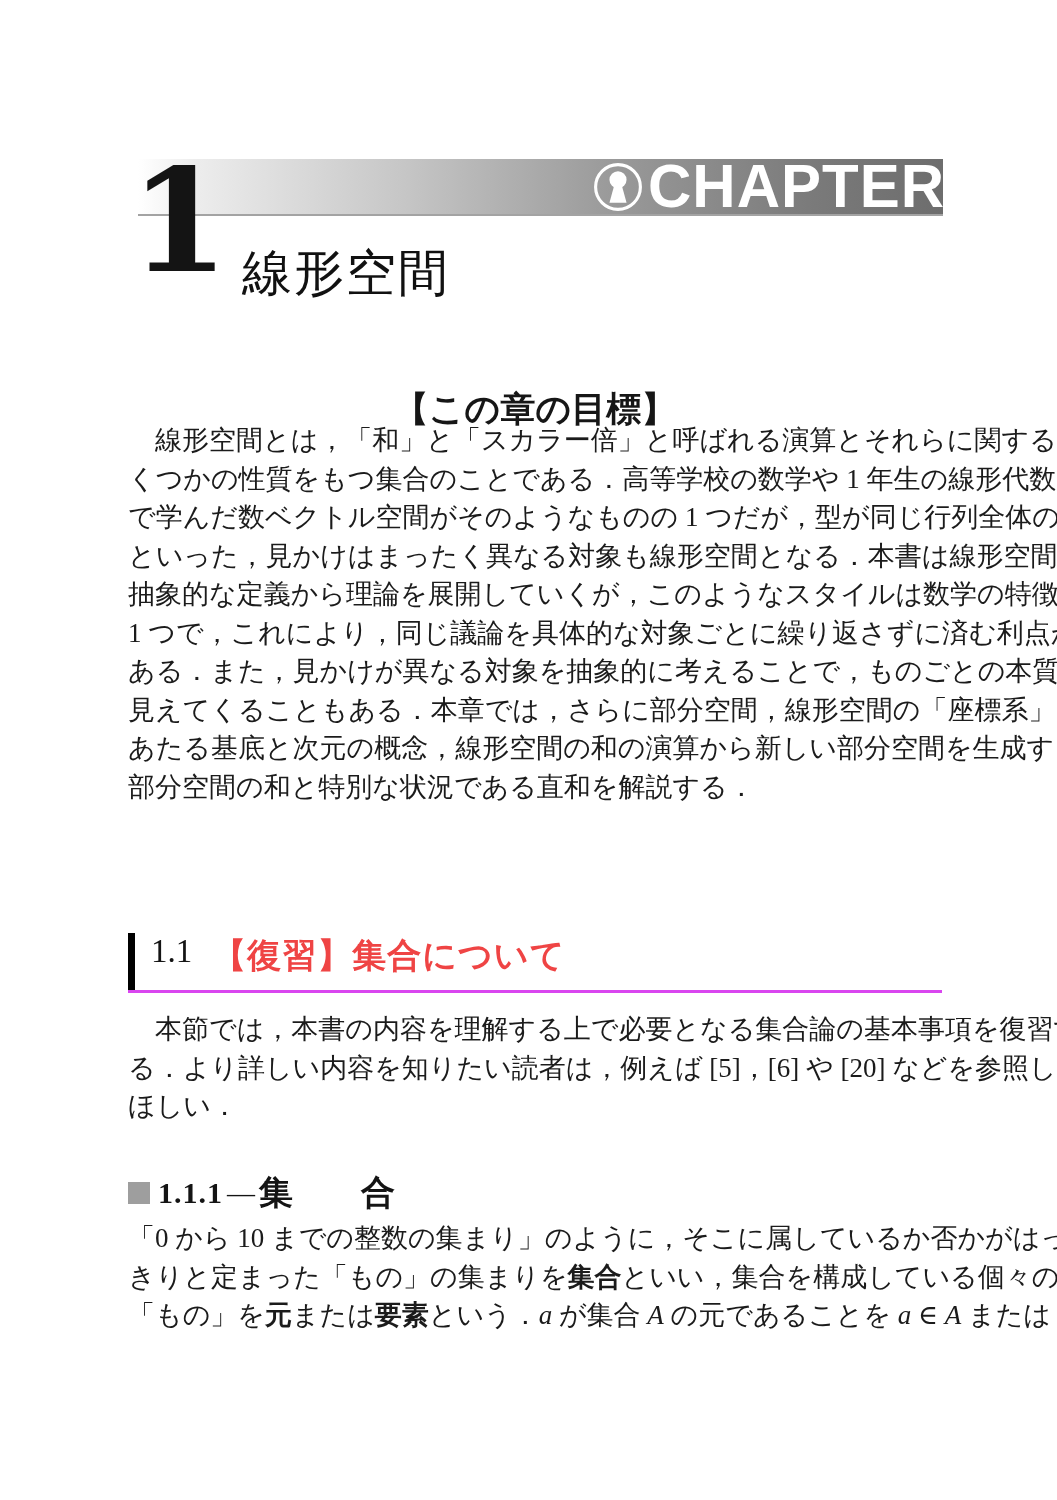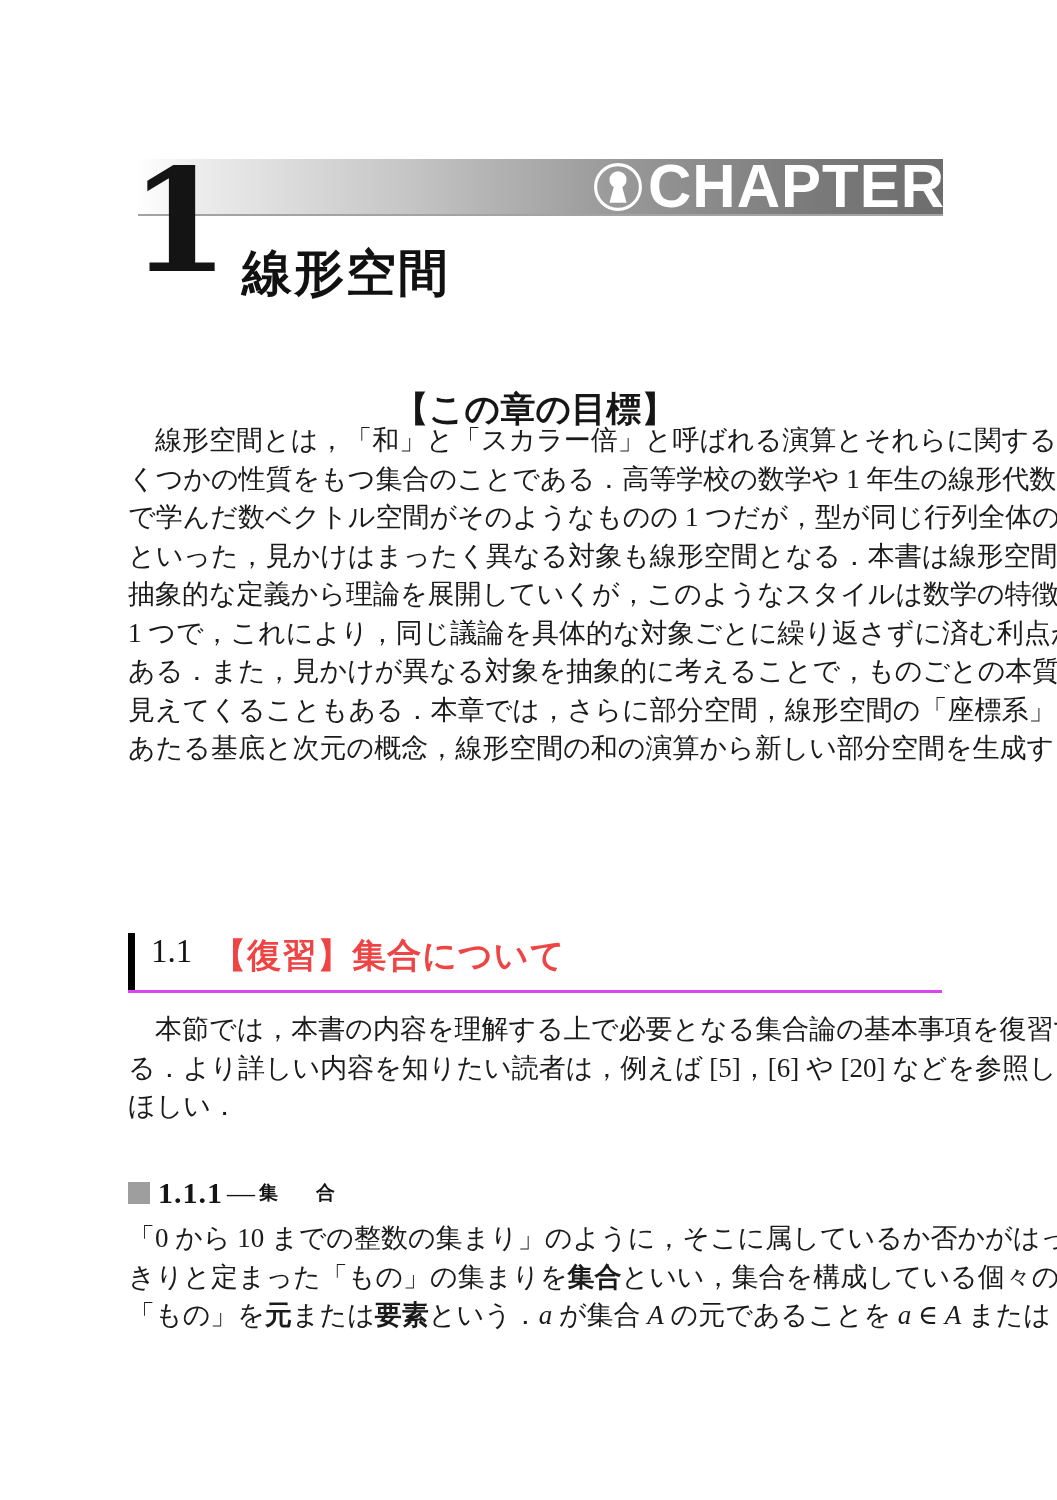--- a/index.html
+++ b/index.html
@@ -28,21 +28,21 @@
     margin-right:-2px;
   }
   .chapter-number{
     position:absolute;left:130px;top:150px;
     font-family:"DejaVu Serif","Liberation Serif",serif;
     font-weight:bold;font-size:142px;line-height:1;color:#141414;
   }
   .chapter-title{
     position:absolute;left:242px;top:246px;margin:0;
     font-family:"Liberation Sans","DejaVu Sans",sans-serif;
-    font-weight:bold;font-size:50px;line-height:1.1;color:#111;
+    font-weight:normal;font-size:50px;line-height:1.1;color:#111;
     letter-spacing:2px;
   }
   
   .goal-heading{
     position:absolute;left:128px;top:386px;width:814px;
     text-align:center;
     font-family:"Liberation Sans","DejaVu Sans",sans-serif;
     font-weight:bold;font-size:35px;color:#161616;
   }
   
@@ -85,21 +85,21 @@
   .subsection-number{
     font-family:"Liberation Serif","DejaVu Serif",serif;
     font-weight:bold;font-size:30px;color:#141414;letter-spacing:1px;
   }
   .subsection-sep{
     font-family:"Liberation Serif","DejaVu Serif",serif;
     font-size:28px;color:#141414;margin:0 4px;
   }
   .subsection-title{
     font-family:"Liberation Sans","DejaVu Sans",sans-serif;
-    font-weight:bold;font-size:19px;color:#141414;
+    font-weight:bold;font-size:34px;color:#141414;
   }
 </style>
 </head>
 <body>
 
 <div class="page">
 
   <div>
     <div class="banner">
       <svg class="keyhole-svg" viewBox="0 0 48 48" aria-hidden="true">
@@ -117,20 +117,21 @@
   <div class="para para1">
       <div class="tline"><span class="seg-n">　線形空間とは，「和」と「スカラー倍」と呼ばれる演算とそれらに関するい</span></div>
       <div class="tline"><span class="seg-n">くつかの性質をもつ集合のことである．高等学校の数学や 1 年生の線形代数学</span></div>
       <div class="tline"><span class="seg-n">で学んだ数ベクトル空間がそのようなものの 1 つだが，型が同じ行列全体のな</span></div>
       <div class="tline"><span class="seg-n">といった，見かけはまったく異なる対象も線形空間となる．本書は線形空間の</span></div>
       <div class="tline"><span class="seg-n">抽象的な定義から理論を展開していくが，このようなスタイルは数学の特徴の</span></div>
       <div class="tline"><span class="seg-n">1 つで，これにより，同じ議論を具体的な対象ごとに繰り返さずに済む利点が</span></div>
       <div class="tline"><span class="seg-n">ある．また，見かけが異なる対象を抽象的に考えることで，ものごとの本質が</span></div>
       <div class="tline"><span class="seg-n">見えてくることもある．本章では，さらに部分空間，線形空間の「座標系」に</span></div>
       <div class="tline"><span class="seg-n">あたる基底と次元の概念，線形空間の和の演算から新しい部分空間を生成する</span></div>
+      <div class="tline"><span class="seg-n">部分空間の和と特別な状況である直和を解説する．</span></div>
     </div>
 
   <div class="section-head">
     <div class="section-bar"></div>
     <span class="section-number">1.1</span>
     <span class="section-title">【復習】集合について</span>
   </div>
   <div class="para para2">
       <div class="tline"><span class="seg-n">　本節では，本書の内容を理解する上で必要となる集合論の基本事項を復習す</span></div>
       <div class="tline"><span class="seg-n">る．より詳しい内容を知りたい読者は，例えば [5]，[6] や [20] などを参照して</span></div>

